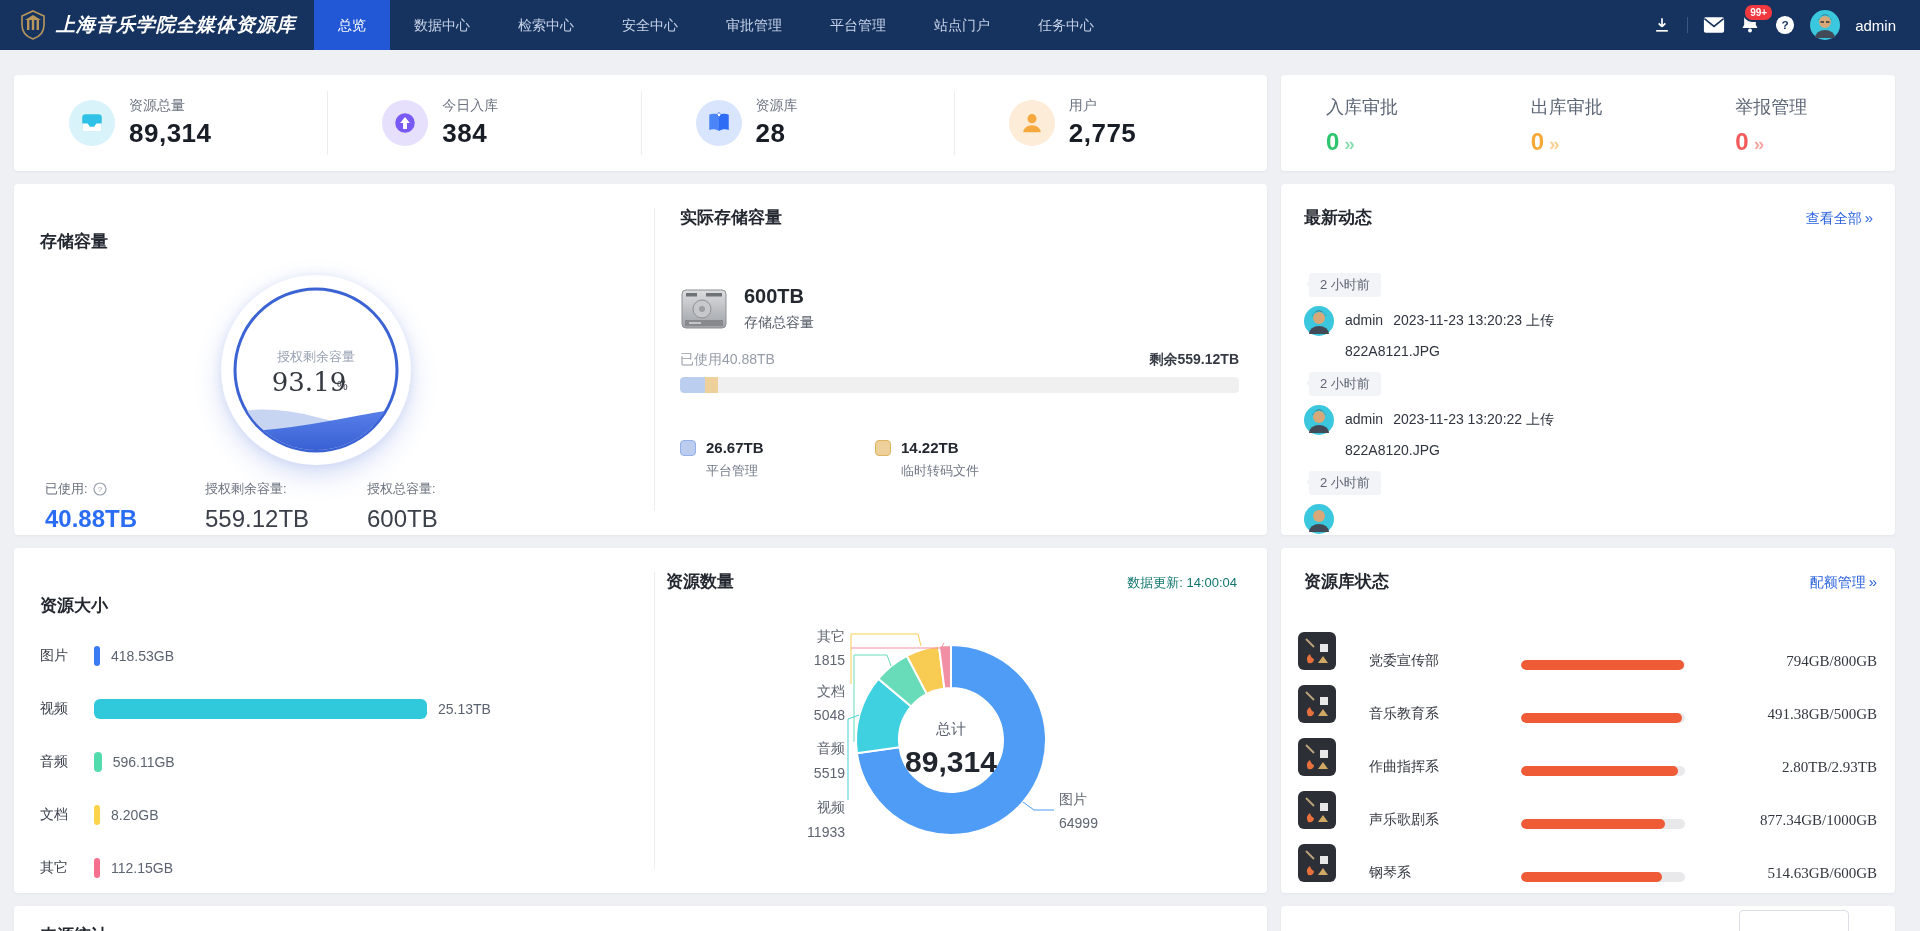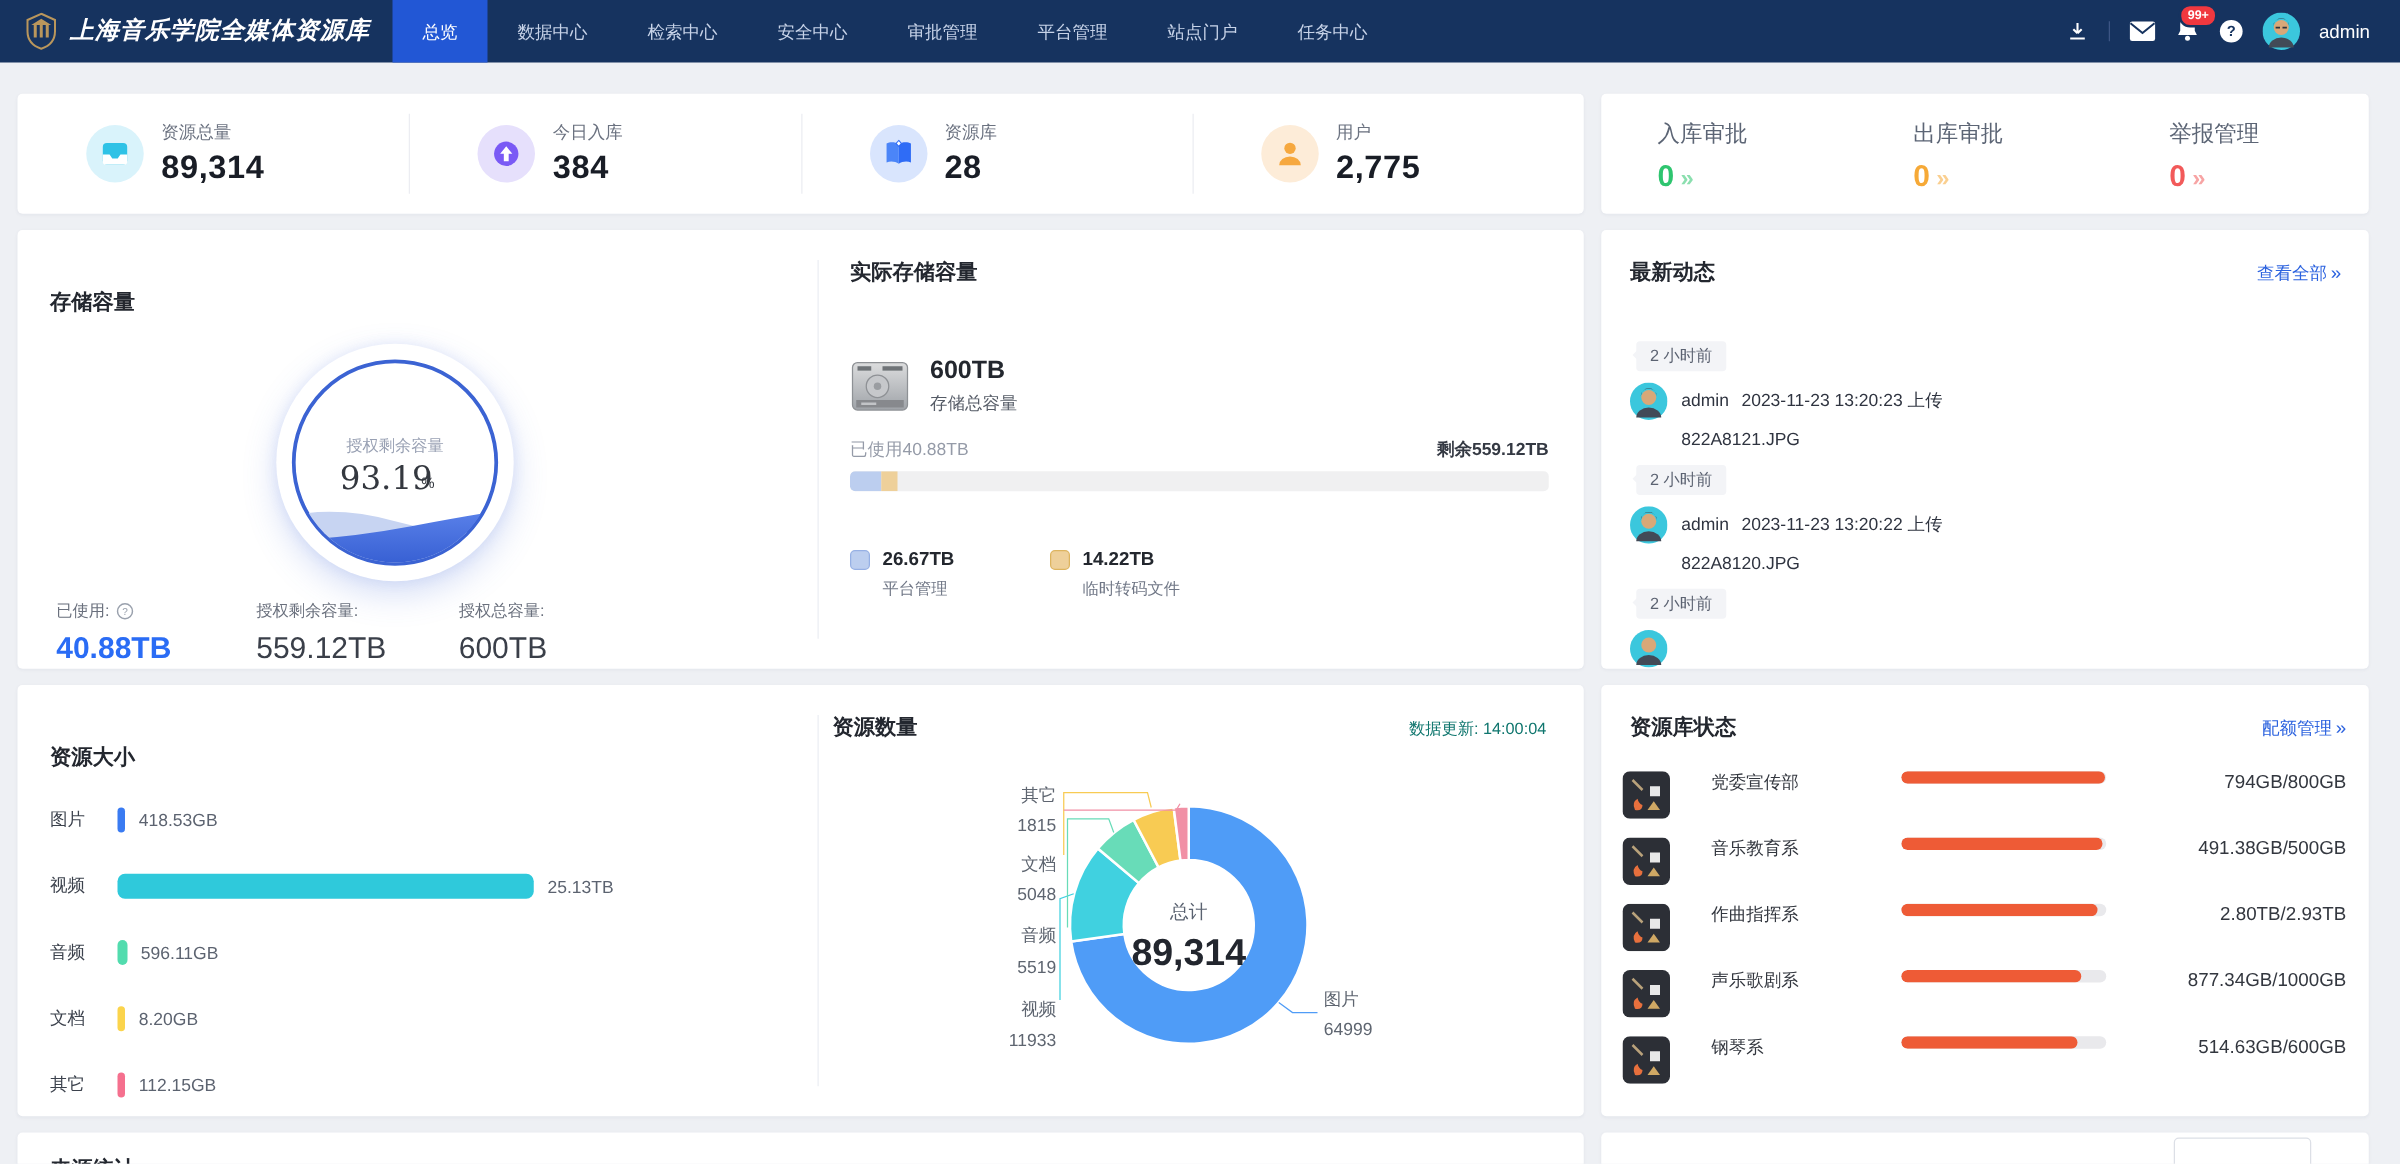--- a/index.html
+++ b/index.html
@@ -50,21 +50,21 @@
   .metric .val { font-size:24px; color:#3a3f49; margin-top:7px; }
   .metric.used .val { color:#2a6cf5; font-weight:bold; }
   .m0{left:31px} .m1{left:191px} .m2{left:353px}
   .disk-row { display:flex; align-items:center; gap:16px; margin-top:56px; }
   .disk-total { font-size:20px; font-weight:bold; color:#23272e; }
   .disk-sub { font-size:14px; color:#555b66; margin-top:6px;font-family:Liberation Mono, monospace; }
   .used-row { display:flex; justify-content:space-between; margin-top:19px; font-size:14px; }
   .used-row .u { color:#959ba8; } .used-row .r { color:#343943; font-weight:bold; }
   .seg-track { margin-top:8px; height:16px; background:#f0f0f1; border-radius:4px; display:flex; overflow:hidden; }
   .seg { height:16px; }
-  .legend { display:flex; margin-top:46px; }
+  .legend { display:flex; margin-top:46px;gap:35px; }
   .leg { display:flex; gap:10px; width:160px; }
   .leg-sw { width:16px; height:16px; border-radius:4px; margin-top:1px; }
   .leg-sw.s0 { background:#bcceef; border:1px solid #96b0e4; }
   .leg-sw.s1 { background:#eed09a; border:1px solid #ddb45f; }
   .leg-val { font-size:15px; font-weight:bold; color:#23272e; }
   .leg-lab { font-size:13px; color:#707786; margin-top:6px; }
   .act-card { width:614px; height:351px; padding:22px 22px 0 23px; overflow:hidden; }
   .act-head { display:flex; justify-content:space-between; align-items:baseline; }
   .act-item.first { margin-top:44px; }
   .act-item { margin-top:13px; }
@@ -80,21 +80,21 @@
   .rs-rows { margin-top:12px; }
   .rs-row { height:53px; display:flex; align-items:center; }
   .rs-cat { width:54px; font-size:14px; color:#3c424d; }
   .rs-bar { height:20px; border-radius:6px; min-width:6px; }
   .rs-val { margin-left:11px; font-size:14px; color:#5c6370; }
   .updated { position:absolute; right:30px; top:26px; font-size:13px; color:#0f766e; }
   .donut-svg { position:absolute; left:626px; top:0; }
   .lib-card { width:614px; height:345px; padding:22px 18px 0 17px; overflow:hidden; }
   .lib-head { display:flex; justify-content:space-between; align-items:baseline; padding-left:6px; }
   .lib-rows { margin-top:24px; }
-  .lib-row { height:53px; display:flex; align-items:flex-start; }
+  .lib-row { height:53px; display:flex; align-items:flex-end;font-family:Liberation Serif, serif; }
   .lib-icon { margin-right:33px; flex:none; }
   .lib-name { width:152px; font-size:14px; color:#33373f; }
   .lib-track { width:164px; height:10px; border-radius:5px; background:#e9e9ec; overflow:hidden; }
   .lib-fill { height:10px; border-radius:5px; }
   .lib-value { flex:1; text-align:right; font-size:15px; color:#33373f; }
   
   .b-left { width:1253px; height:120px; padding:18px 0 0 26px; }
   .b-right { width:614px; height:120px; }
   .mini-select { position:absolute; right:46px; top:4px; width:110px; height:40px; border:1px solid #dcdfe6; border-radius:4px; background:#fff; }
   text { font-family:"Liberation Sans","DejaVu Sans",sans-serif; }

